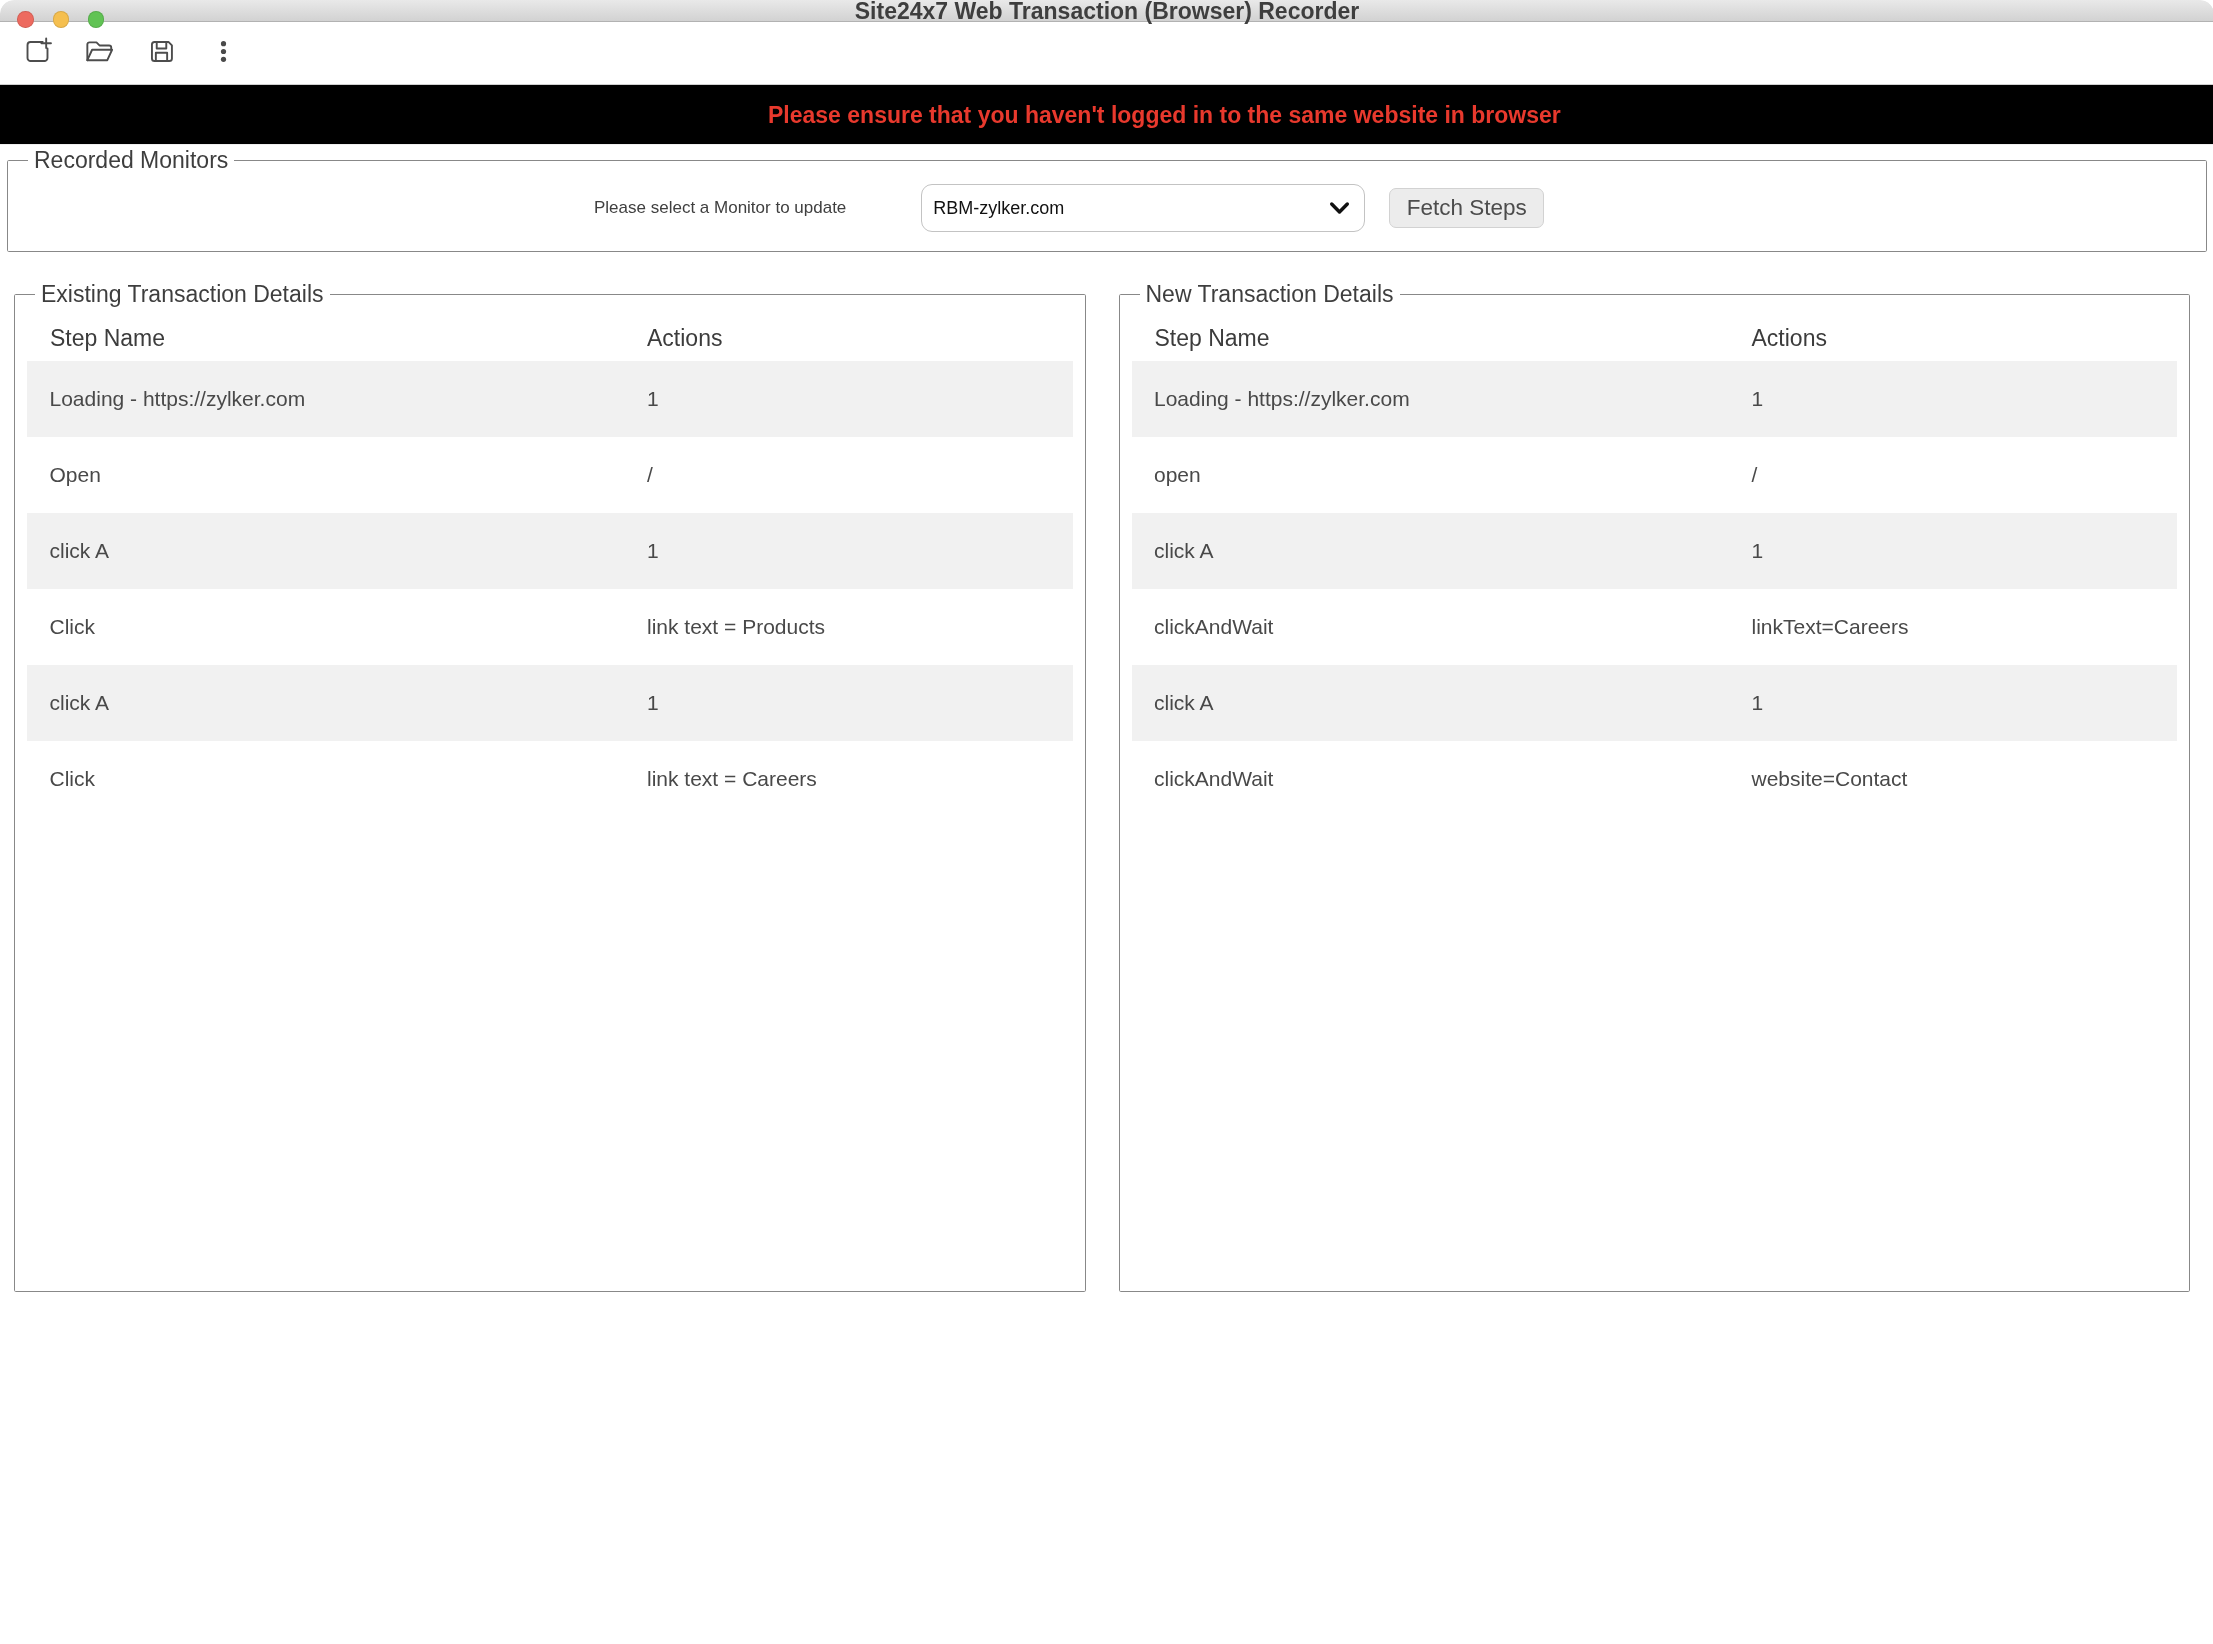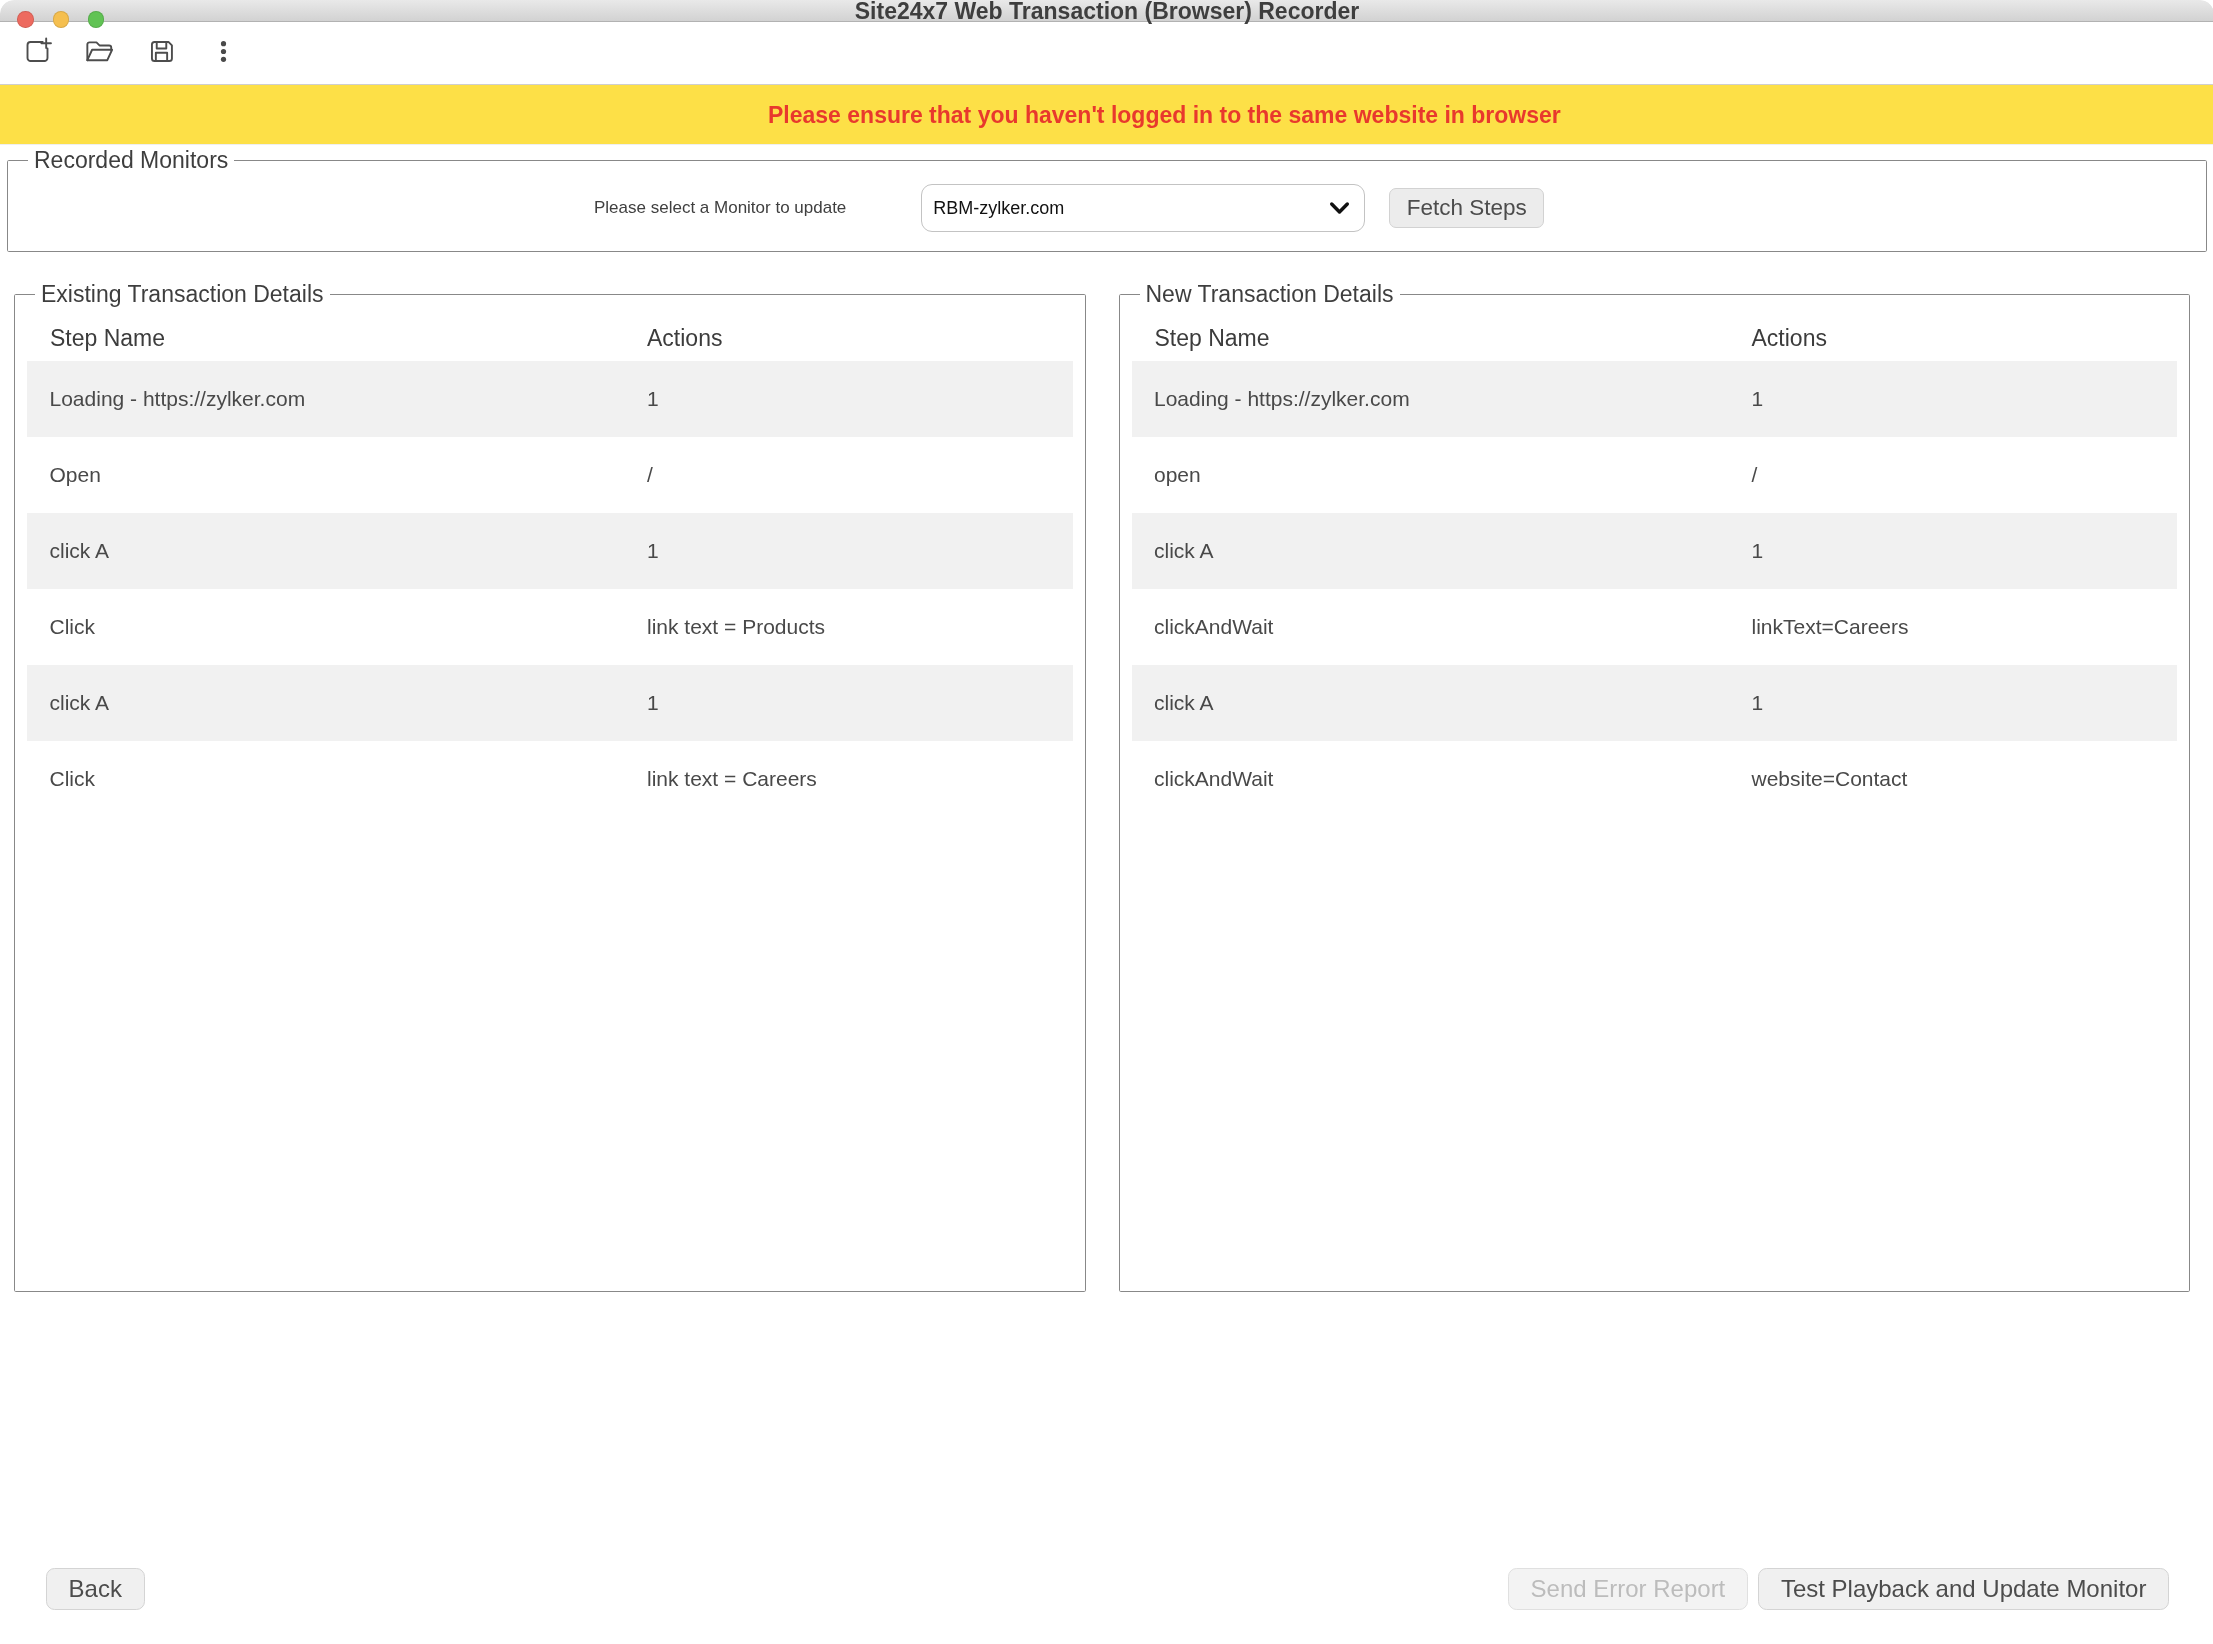--- a/index.html
+++ b/index.html
@@ -56,21 +56,21 @@
     width: 36px; height: 36px;
     display: flex; align-items: center; justify-content: center;
     background: transparent; border: none; padding: 0; cursor: pointer;
   }
   .tool-btn svg { stroke: #4d4d4d; fill: none; stroke-width: 2.2; stroke-linejoin: round; stroke-linecap: round; }
 
   
   .statusrow {
     position: relative; height: 60px;
     border-bottom: 1.7px solid #efefef;
-    background: #fde047;
+    background: #000000;
   }
   .warning {
     position: absolute; left: 768px; top: 50%;
     transform: translateY(-50%);
     color: #e8392d; font-size: 23px; font-weight: bold;
     white-space: nowrap;
   }
   .status-right {
     position: absolute; right: 12px; top: 0; height: 60px;
     display: flex; align-items: center; gap: 13px;
@@ -299,22 +299,15 @@
         </div>
         <div class="trow">
           <span class="step">clickAndWait</span>
           <span class="action">website=Contact</span>
         </div>
       </div>
     </fieldset>
 
   </div>
 
-  <div class="footer">
-    <button class="btn btn-big">Back</button>
-    <div class="footer-right">
-      <button class="btn btn-big disabled" disabled="">Send Error Report</button>
-      <button class="btn btn-big">Test Playback and Update Monitor</button>
-    </div>
-  </div>
 
 </div>
 
 
 </body></html>

